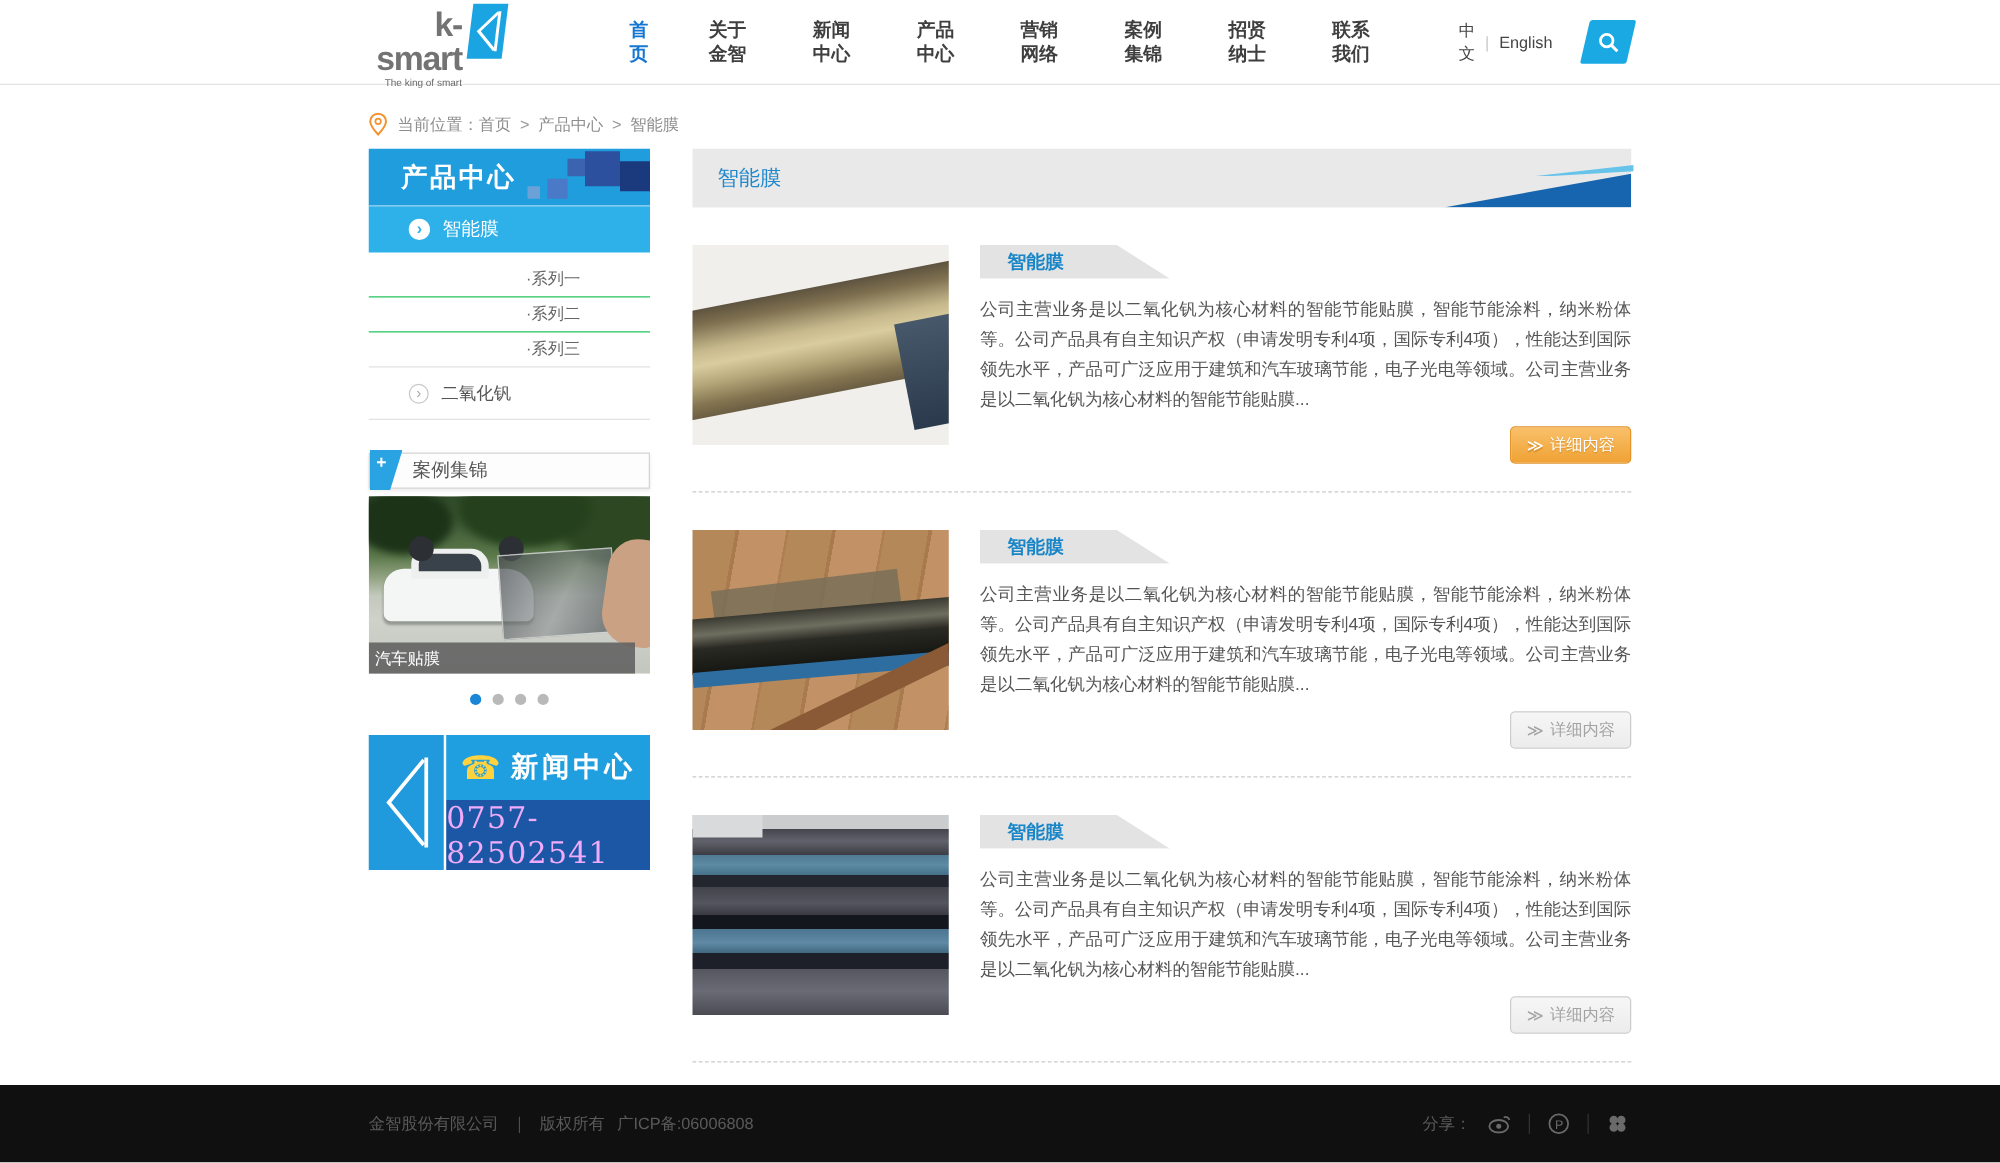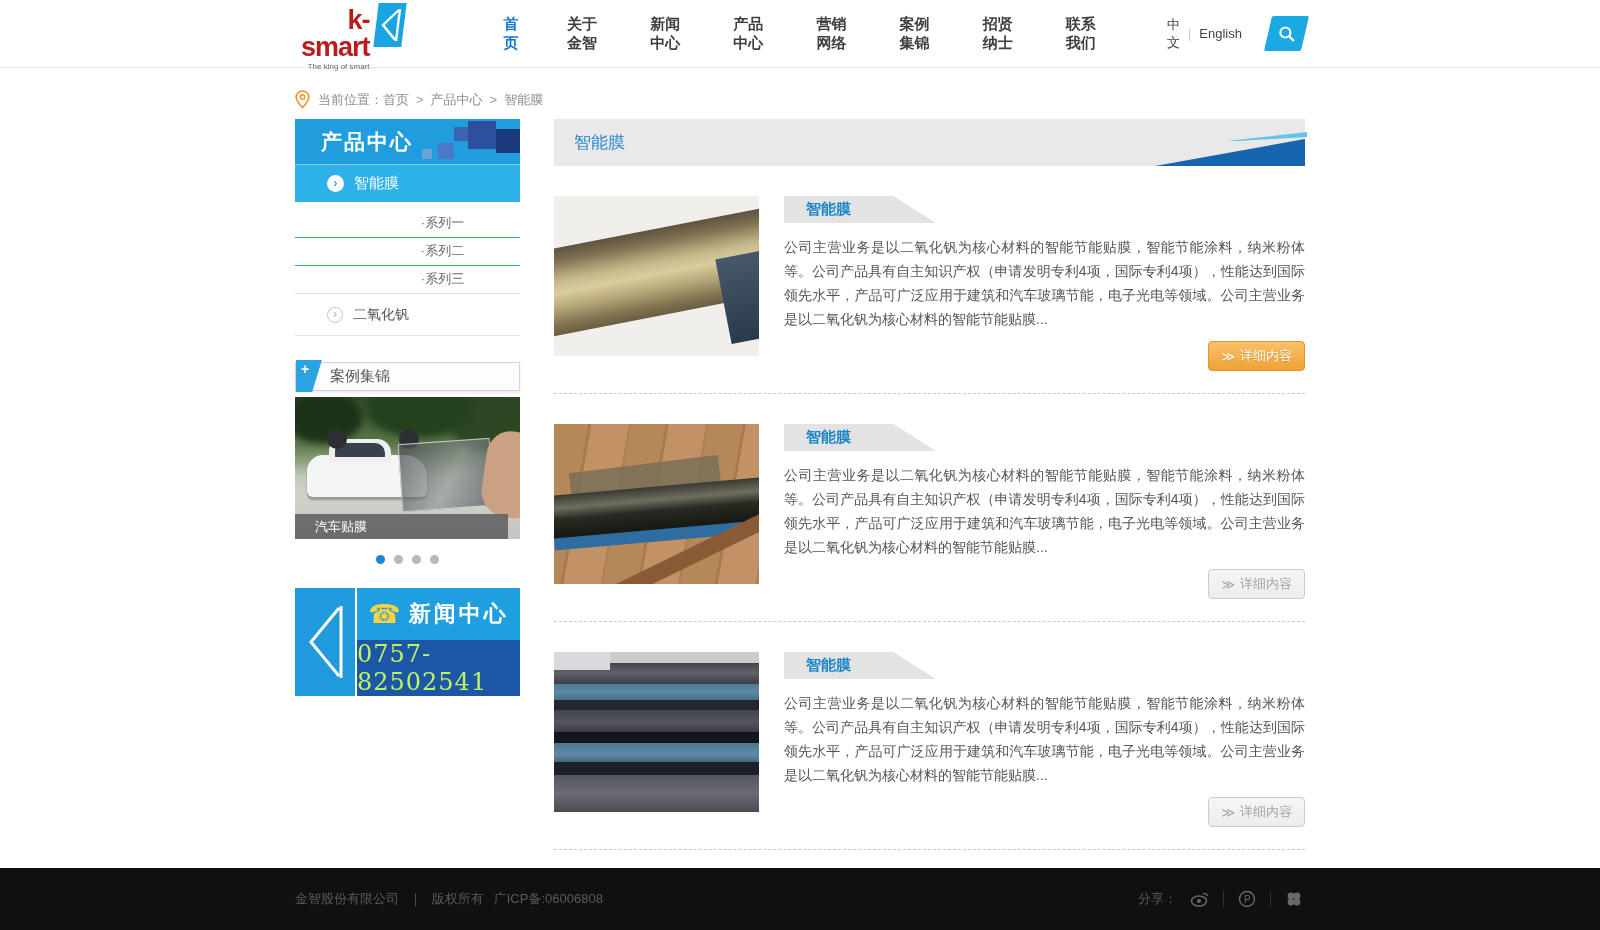--- a/index.html
+++ b/index.html
@@ -9,21 +9,21 @@
     background:#ffffff; color:#333;
     display:flex; flex-direction:column; min-height:930px;
   }
   .wrap { width:1010px; margin:0 auto; }
 
   
   header { height:68px; border-bottom:1px solid #e3e3e3; background:#fff; }
   .hd-in { display:flex; align-items:center; height:100%; }
   .logo { display:flex; align-items:flex-start; cursor:pointer; }
   .logo-txt { text-align:right; line-height:1; margin-top:10px; }
-  .logo-name { font-size:27px; font-weight:bold; color:#b91c1c; letter-spacing:-1px; }
+  .logo-name { font-size:27px; font-weight:bold; color:#737373; letter-spacing:-1px; }
   .logo-tag { font-size:8px; color:#6a6a6a; margin-top:2px; }
   .logo-mark { width:34px; height:44px; background:#1ba4e2; transform:skewX(-7deg);
                margin-left:6px; margin-top:6px; display:flex; align-items:center; justify-content:center; }
   nav { display:flex; align-items:center; margin-left:78px; }
   nav a { font-size:15px; font-weight:bold; color:#3f3f3f; text-decoration:none;
           padding:8px 0; margin:0 22px; cursor:pointer; }
   nav a.active { color:#1677d2; }
   .lang { display:flex; align-items:center; font-size:13px; color:#444; margin-left:40px;text-align:right; }
   .lang span { cursor:pointer; }
   .lang .sep { color:#c9c9c9; margin:0 8px; cursor:default; }
@@ -86,35 +86,35 @@
             background:#eef0ef; border-radius:12px 14px 0 0; }
   .ci-car:after { content:""; position:absolute; left:28px; top:-12px; width:50px; height:14px;
             background:#39414a; border-radius:8px 10px 0 0; }
   .ci-wheel { position:absolute; width:20px; height:20px; border-radius:50%; background:#2c2f33; top:32px; }
   .ci-film { position:absolute; right:28px; top:44px; width:92px; height:68px;
              background:linear-gradient(120deg, rgba(70,75,78,.75), rgba(140,146,148,.6) 55%, rgba(90,95,98,.8));
              border:1px solid rgba(230,232,230,.7); transform:rotate(-4deg); }
   .ci-hand { position:absolute; right:-10px; top:34px; width:46px; height:86px; background:#caa183;
              border-radius:24px 10px 10px 26px; transform:rotate(8deg); }
   .case-cap { position:absolute; left:0; right:12px; bottom:0; height:25px; background:rgba(96,96,96,.88);
-              color:#fff; font-size:13px; display:flex; align-items:center; padding-left:20px; }
+              color:#fff; font-size:13px; display:flex; align-items:center; padding-left:5px; }
   .dots { display:flex; justify-content:center; gap:9px; margin-top:16px; }
   .dot { width:9px; height:9px; border-radius:50%; background:#b9b9b9; cursor:pointer; }
   .dot.active { background:#1a86d8; }
 
   
   .hotline { display:flex; margin-top:24px; height:108px; }
   .hl-left { width:62px; background:#2199dd; display:flex; align-items:center; justify-content:center;
              border-right:2px solid #fff; }
   .hl-right { flex:1; display:flex; flex-direction:column; }
   .hl-top { flex:1; background:#1f9fdf; display:flex; align-items:center; justify-content:center; gap:8px; }
   .hl-phone-ic { color:#ffd23e; font-size:26px; line-height:1; }
   .hl-label { color:#fff; font-size:22px; font-weight:bold; letter-spacing:3px; }
   .hl-bottom { flex:1; background:#1c57a5; display:flex; align-items:center; justify-content:center; }
-  .hl-number { color:#bef264; font-size:24px; font-family:"DejaVu Serif", serif; letter-spacing:1px; }
+  .hl-number { color:#f0abfc; font-size:24px; font-family:"DejaVu Serif", serif; letter-spacing:1px; }
 
   
   .page-bar { position:relative; height:47px; background:#e9e9e9; display:flex; align-items:center;
               padding-left:20px; overflow:visible; }
   .page-title { color:#2288cc; font-size:17px; }
   .tri-dark { position:absolute; right:0; bottom:0; width:150px; height:27px; background:#1765ae;
               clip-path:polygon(0 100%,100% 0,100% 100%); }
   .tri-light { position:absolute; right:-2px; bottom:25px; width:80px; height:9px; background:#66c3e9;
                clip-path:polygon(0 100%,100% 0,100% 55%,14% 100%); }
 

